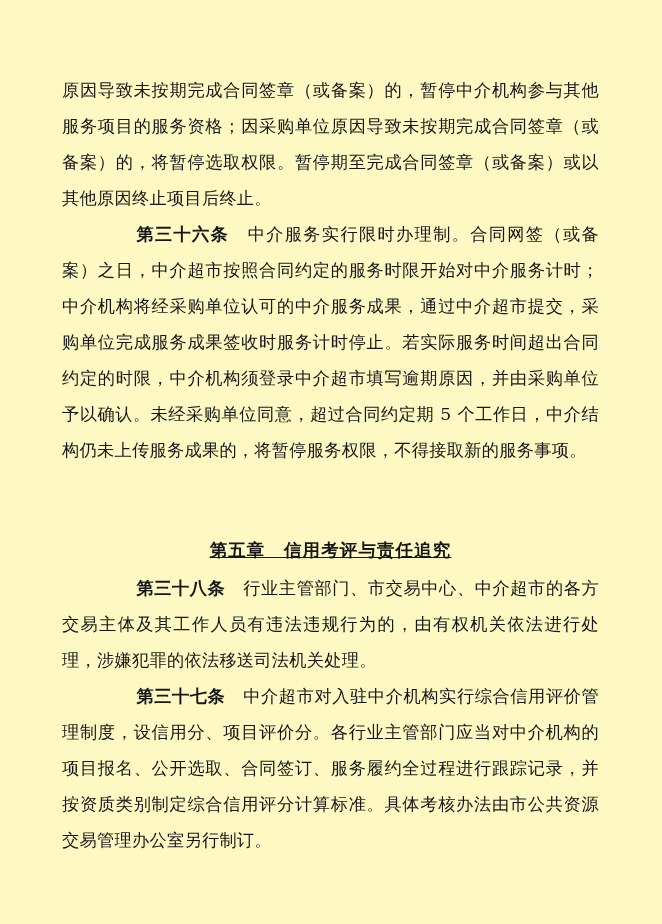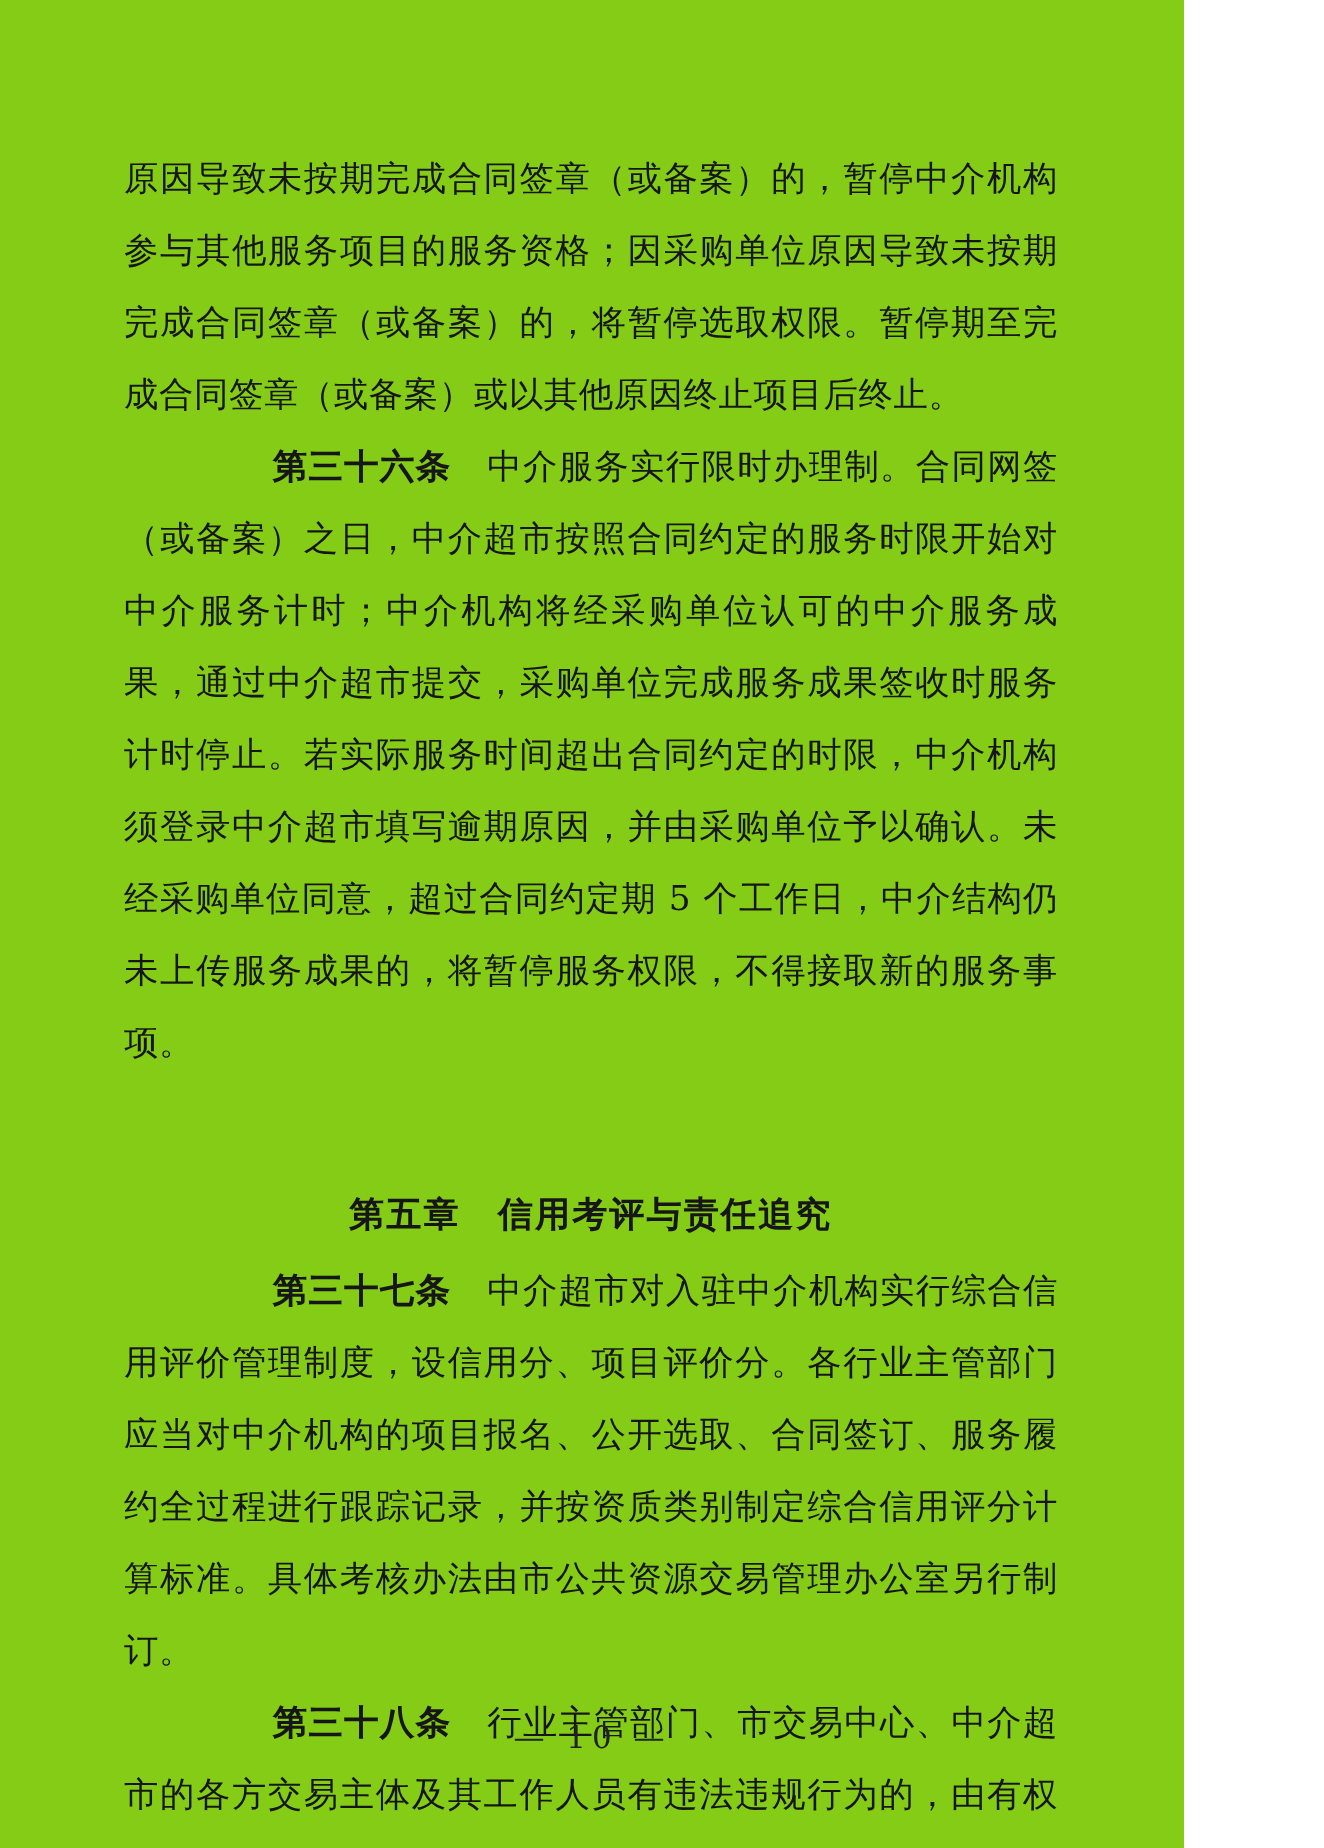--- a/index.html
+++ b/index.html
@@ -9,48 +9,49 @@
   body {
     width: 662px;
     height: 924px;
     background: #ffffff;
     font-family: "DejaVu Serif", "Liberation Serif", serif;
     color: #1a1a1a;
     overflow: hidden;
   }
   .page {
     position: relative;
-    width: 592px;
+    width: 662px;
     height: 924px;
-    background: #84cc16;
+    background: #fef9c3;
     box-sizing: border-box;
     padding: 72px 63px 40px 62px;
   }
   .body-text {
     font-size: 17.2px;
     line-height: 36px;
     text-align: justify;
     text-justify: inter-ideograph;
     letter-spacing: 0.3px;
     color: #161616;
   }
   p.para {
     margin: 0;
     text-indent: 2em;
   }
   p.para.noindent {
     text-indent: 0;
   }
   .section-heading {
-    margin: 30px 0 2px 0;
+    margin: 44px 0 2px 0;
     text-align: center;
     font-weight: bold;
     font-size: 17.4px;
     line-height: 36px;
     letter-spacing: 1.2px;
+    text-decoration: underline;
   }
   .heading-gap {
     height: 20px;
   }
   .page-footer {
     position: absolute;
     left: 0;
     right: 0;
     bottom: 46px;
     text-align: center;
@@ -72,21 +73,20 @@
   <div class="body-text">
 
     <p class="para noindent"><span>原因导致未按期完成合同签章（或备案）的，暂停中介机构参与其他服务项目的服务资格；因采购单位原因导致未按期完成合同签章（或备案）的，将暂停选取权限。暂停期至完成合同签章（或备案）或以其他原因终止项目后终止。</span></p>
 
     <p class="para"><span class="art-label">第三十六条</span>　<span>中介服务实行限时办理制。合同网签（或备案）之日，中介超市按照合同约定的服务时限开始对中介服务计时；中介机构将经采购单位认可的中介服务成果，通过中介超市提交，采购单位完成服务成果签收时服务计时停止。若实际服务时间超出合同约定的时限，中介机构须登录中介超市填写逾期原因，并由采购单位予以确认。未经采购单位同意，超过合同约定期 5 个工作日，中介结构仍未上传服务成果的，将暂停服务权限，不得接取新的服务事项。</span></p>
 
     <div class="heading-gap"></div>
 
     <h2 class="section-heading">第五章　信用考评与责任追究</h2>
 
+    <p class="para"><span class="art-label">第三十八条</span>　<span>行业主管部门、市交易中心、中介超市的各方交易主体及其工作人员有违法违规行为的，由有权机关依法进行处理，涉嫌犯罪的依法移送司法机关处理。</span></p>
+
     <p class="para"><span class="art-label">第三十七条</span>　<span>中介超市对入驻中介机构实行综合信用评价管理制度，设信用分、项目评价分。各行业主管部门应当对中介机构的项目报名、公开选取、合同签订、服务履约全过程进行跟踪记录，并按资质类别制定综合信用评分计算标准。具体考核办法由市公共资源交易管理办公室另行制订。</span></p>
-
-    <p class="para"><span class="art-label">第三十八条</span>　<span>行业主管部门、市交易中心、中介超市的各方交易主体及其工作人员有违法违规行为的，由有权机关依法进行处理，涉嫌犯罪的依法移送司法机关处理。</span></p>
 
   </div>
 
-  <div class="page-footer">— 10 —</div>
 
 </div>
 
 </body></html>

